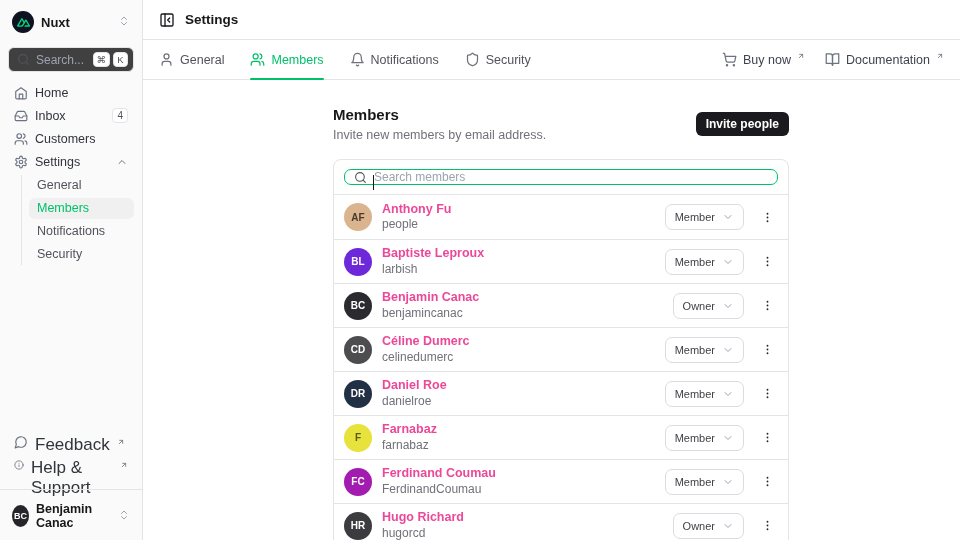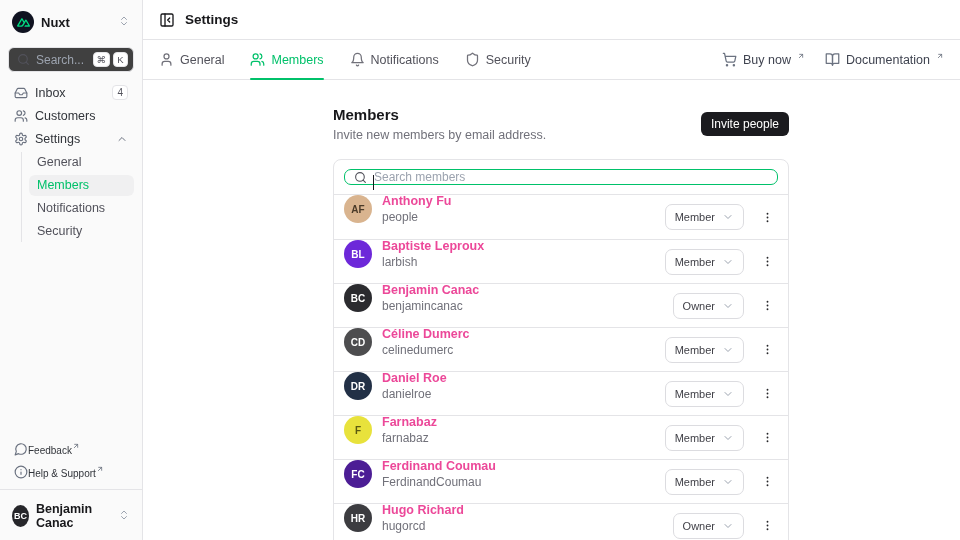--- a/index.html
+++ b/index.html
@@ -55,22 +55,22 @@
   .subnav ul { list-style:none; flex:1; display:flex; flex-direction:column; gap:2px; }
   .subnav li {
     height:21px; line-height:21px; padding:0 8px; border-radius:6px;
     color:#52525b; cursor:pointer; font-size:12.5px;
   }
   .subnav li.active { background:#f0f0f1; color:#00c16a; font-weight:500; }
 
   .sb-spacer { flex:1; }
   .sb-foot { display:flex; flex-direction:column; gap:2px; }
   .foot-link {
-    display:flex; align-items:flex-end; height:21px; padding:0 6px;
-    border-radius:6px; color:#31343a; cursor:pointer; font-size:10px;
+    display:flex; align-items:flex-start; gap:7px; height:21px; padding:0 6px;
+    border-radius:6px; color:#31343a; cursor:pointer; font-size:17px;
   }
   .foot-link svg { color:#6b7280; }
   .ext { position:relative; top:-4px; left:0px; color:#6b7280; }
   .sb-divider { height:1px; background:#e4e4e7; margin:8px -8px; }
   .user-row { display:flex; align-items:center; gap:7px; padding:2px 4px; cursor:pointer; }
   .user-avatar {
     width:22px; height:22px; border-radius:50%; background:#26262a; color:#fff;
     font-size:9px; font-weight:700; display:flex; align-items:center; justify-content:center;
   }
   .user-name { font-weight:600; font-size:12.5px; }
@@ -99,39 +99,39 @@
   .tb-link { display:flex; align-items:center; gap:6px; color:#3f4350; font-size:12.5px; cursor:pointer; }
   .tb-link svg { color:#6b7280; }
 
   .content { flex:1; overflow:hidden; }
   .page { width:456px; margin-left:190px; padding-top:26px; }
   .page-head { display:flex; align-items:center; }
   .page-title { font-size:15px; font-weight:700; color:#18181b; }
   .page-sub { margin-top:5px; font-size:12.5px; color:#71717a; }
   .invite-btn {
     margin-left:auto; background:#1b1b1f; color:#fff; border:none; border-radius:6px;
-    font-size:12px; font-weight:400; padding:0 10px; height:24px; cursor:pointer;
+    font-size:12px; font-weight:700; padding:0 10px; height:24px; cursor:pointer;
     font-family:inherit;
   }
 
   .card { margin-top:17px; border:1px solid #e4e4e7; border-radius:8px; background:#fff; }
   .search-row { padding:9px 10px; border-bottom:1px solid #e4e4e7; }
   .member-search {
     position:relative; height:16px; border:1.5px solid #00c16a; border-radius:7px;
     display:flex; align-items:center; background:#fff;
   }
   .member-search svg { position:absolute; left:9px; color:#52525b; }
   .member-search input {
     width:100%; height:100%; border:none; outline:none; background:transparent;
     padding:0 8px 0 29px; font-size:12px; color:#18181b; font-family:inherit;
   }
   .member-search input::placeholder { color:#9ca3af; }
   .caret { position:absolute; left:28px; top:5px; width:1px; height:15px; background:#18181b; }
 
-  .member-row { display:flex; height:44px; padding:0 10px; }
+  .member-row { display:flex; align-items:center; height:44px; padding:0 10px; }
   .member-row + .member-row { border-top:1px solid #e4e4e7; }
   .m-avatar {
     width:28px; height:28px; border-radius:50%; flex-shrink:0;
     display:flex; align-items:center; justify-content:center;
     font-size:10px; font-weight:700; color:#fff;
   }
   .m-id { margin-left:10px; display:flex; flex-direction:column; gap:2px; min-width:0; }
   .m-name { font-size:12.5px; font-weight:600; color:#ec4899; line-height:1.1; }
   .m-user { font-size:12px; color:#71717a; line-height:1.1; }
   .m-right { margin-left:auto; display:flex; align-items:center; gap:13px; }
@@ -171,20 +171,27 @@
           <path d="m21 21-4.3-4.3"></path>
         </svg>
       <span class="ph">Search...</span>
       <span class="kbds">
         <span class="kbd">⌘</span>
         <span class="kbd">K</span>
       </span>
     </div>
 
     <nav class="nav">
+      <div class="nav-item">
+        <svg width="14" height="14" viewBox="0 0 24 24" fill="none" stroke="currentColor" stroke-width="2" stroke-linecap="round" stroke-linejoin="round">
+            <path d="M3 9.5 12 3l9 6.5V20a2 2 0 0 1-2 2H5a2 2 0 0 1-2-2Z"></path>
+            <path d="M9 22v-8h6v8"></path>
+          </svg>
+        <span>Home</span>
+      </div>
       <div class="nav-item">
         <svg width="14" height="14" viewBox="0 0 24 24" fill="none" stroke="currentColor" stroke-width="2" stroke-linecap="round" stroke-linejoin="round">
             <path d="M22 12h-6l-2 3h-4l-2-3H2"></path>
             <path d="M5.45 5.11 2 12v6a2 2 0 0 0 2 2h16a2 2 0 0 0 2-2v-6l-3.45-6.89A2 2 0 0 0 16.76 4H7.24a2 2 0 0 0-1.79 1.11z"></path>
           </svg>
         <span>Inbox</span>
         <span class="right">
             <span class="badge">4</span>
           </span>
       </div>
@@ -478,21 +485,21 @@
       <button class="dots-btn">
         <svg width="13" height="13" viewBox="0 0 24 24" fill="currentColor">
                       <circle cx="12" cy="5" r="1.7"></circle>
                       <circle cx="12" cy="12" r="1.7"></circle>
                       <circle cx="12" cy="19" r="1.7"></circle>
                     </svg>
       </button>
     </span>
   </div>
               <div class="member-row">
-    <span class="m-avatar" style="background: #4c1d95; color: rgb(255, 255, 255);">FC</span>
+    <span class="m-avatar" style="background: #a21caf; color: rgb(255, 255, 255);">FC</span>
     <span class="m-id">
       <span class="m-name">Ferdinand Coumau</span>
       <span class="m-user">FerdinandCoumau</span>
     </span>
     <span class="m-right">
       <button class="role-btn">
         <span>Member</span>
         <svg width="12" height="12" viewBox="0 0 24 24" fill="none" stroke="currentColor" stroke-width="2" stroke-linecap="round" stroke-linejoin="round">
                       <path d="m6 9 6 6 6-6"></path>
                     </svg>

